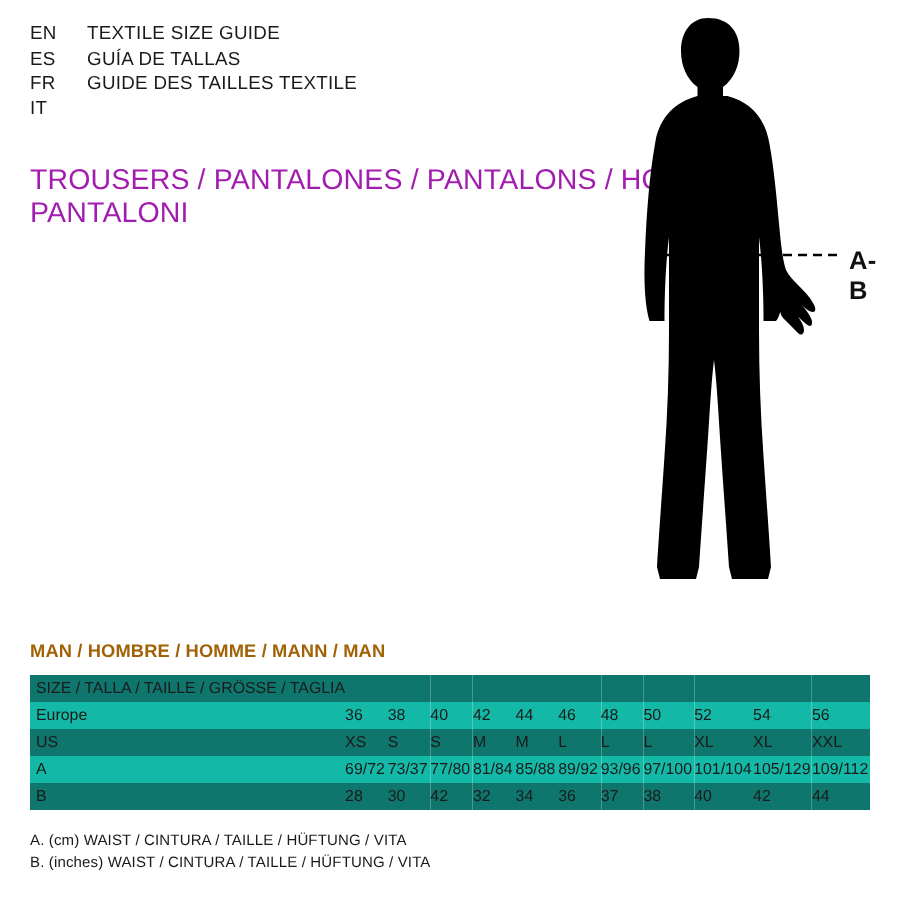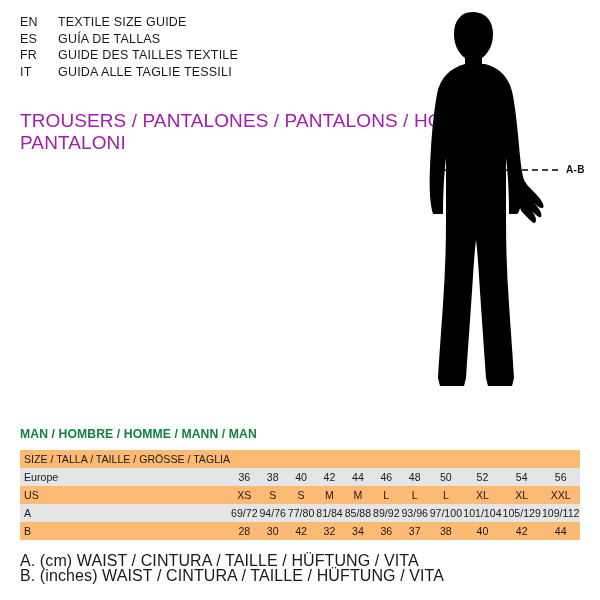--- a/index.html
+++ b/index.html
@@ -63,76 +63,75 @@
     width: 185px;
     height: 400px;
   }
   .figure-svg {
     display: block;
   }
   .ab-label {
     position: absolute;
     left: 156px;
     top: 156px;
-    font-size: 10px;
+    font-size: 17px;
     font-weight: bold;
     color: #111;
     letter-spacing: 0.3px;
   }
 
   
   .table-title {
     position: absolute;
     left: 20px;
     top: 427px;
     font-size: 12.2px;
     font-weight: bold;
     letter-spacing: 0.1px;
-    color: #15803d;
+    color: #a16207;
   }
   table.size-table {
     position: absolute;
     left: 20px;
     top: 450px;
     width: 560px;
     border-collapse: collapse;
     font-size: 10.6px;
     color: #1a1a1a;
   }
   table.size-table td, table.size-table th {
     padding: 3px 0 3px 0;
     text-align: left;
     font-weight: normal;
     white-space: nowrap;
   }
   table.size-table tr.shaded {
-    background: #fdba74;
+    background: #0f766e;
   }
   table.size-table tr.plain {
-    background: #e5e5e5;
+    background: #14b8a6;
   }
   table.size-table td.label-col,
   table.size-table th.label-col {
     width: 88px;
     padding-left: 4px;
   }
   table.size-table td.val {
     width: 51px;
-    text-align: center;
   }
   .hdr-row td {
     font-size: 10.6px;
   }
 
   
   .footnotes {
     position: absolute;
     left: 20px;
     top: 554px;
-    font-size: 16px;
+    font-size: 10px;
     line-height: 14.5px;
     color: #1a1a1a;
   }
   .footnotes div {
     letter-spacing: 0.1px;
   }
 </style>
 </head>
 <body>
 
@@ -146,21 +145,20 @@
     <div class="lang-row">
       <span class="lang-code">ES</span>
       <span class="lang-text">GUÍA DE TALLAS</span>
     </div>
     <div class="lang-row">
       <span class="lang-code">FR</span>
       <span class="lang-text">GUIDE DES TAILLES TEXTILE</span>
     </div>
     <div class="lang-row">
       <span class="lang-code">IT</span>
-      <span class="lang-text">GUIDA ALLE TAGLIE TESSILI</span>
     </div>
   </div>
 
   <div class="section-title">TROUSERS / PANTALONES / PANTALONS / HOSEN / PANTALONI</div>
 
   <div class="figure-wrap">
     <svg class="figure-svg" width="185" height="400" viewBox="0 0 185 400">
 
       <path d="M62,4 C51,4 44,13 44,26 C44,36 48,45 55,50 L55,58 L72,58 L72,50 C79,45 83,36 83,26 C83,13 76,4 62,4 Z" fill="#000000"></path>
 
@@ -256,21 +254,21 @@
         <td class="val">L</td>
         <td class="val">L</td>
         <td class="val">XL</td>
         <td class="val">XL</td>
         <td class="val">XXL</td>
       </tr>
 
       <tr class="plain">
         <td class="label-col">A</td>
         <td class="val">69/72</td>
-        <td class="val">94/76</td>
+        <td class="val">73/37</td>
         <td class="val">77/80</td>
         <td class="val">81/84</td>
         <td class="val">85/88</td>
         <td class="val">89/92</td>
         <td class="val">93/96</td>
         <td class="val">97/100</td>
         <td class="val">101/104</td>
         <td class="val">105/129</td>
         <td class="val">109/112</td>
       </tr>

